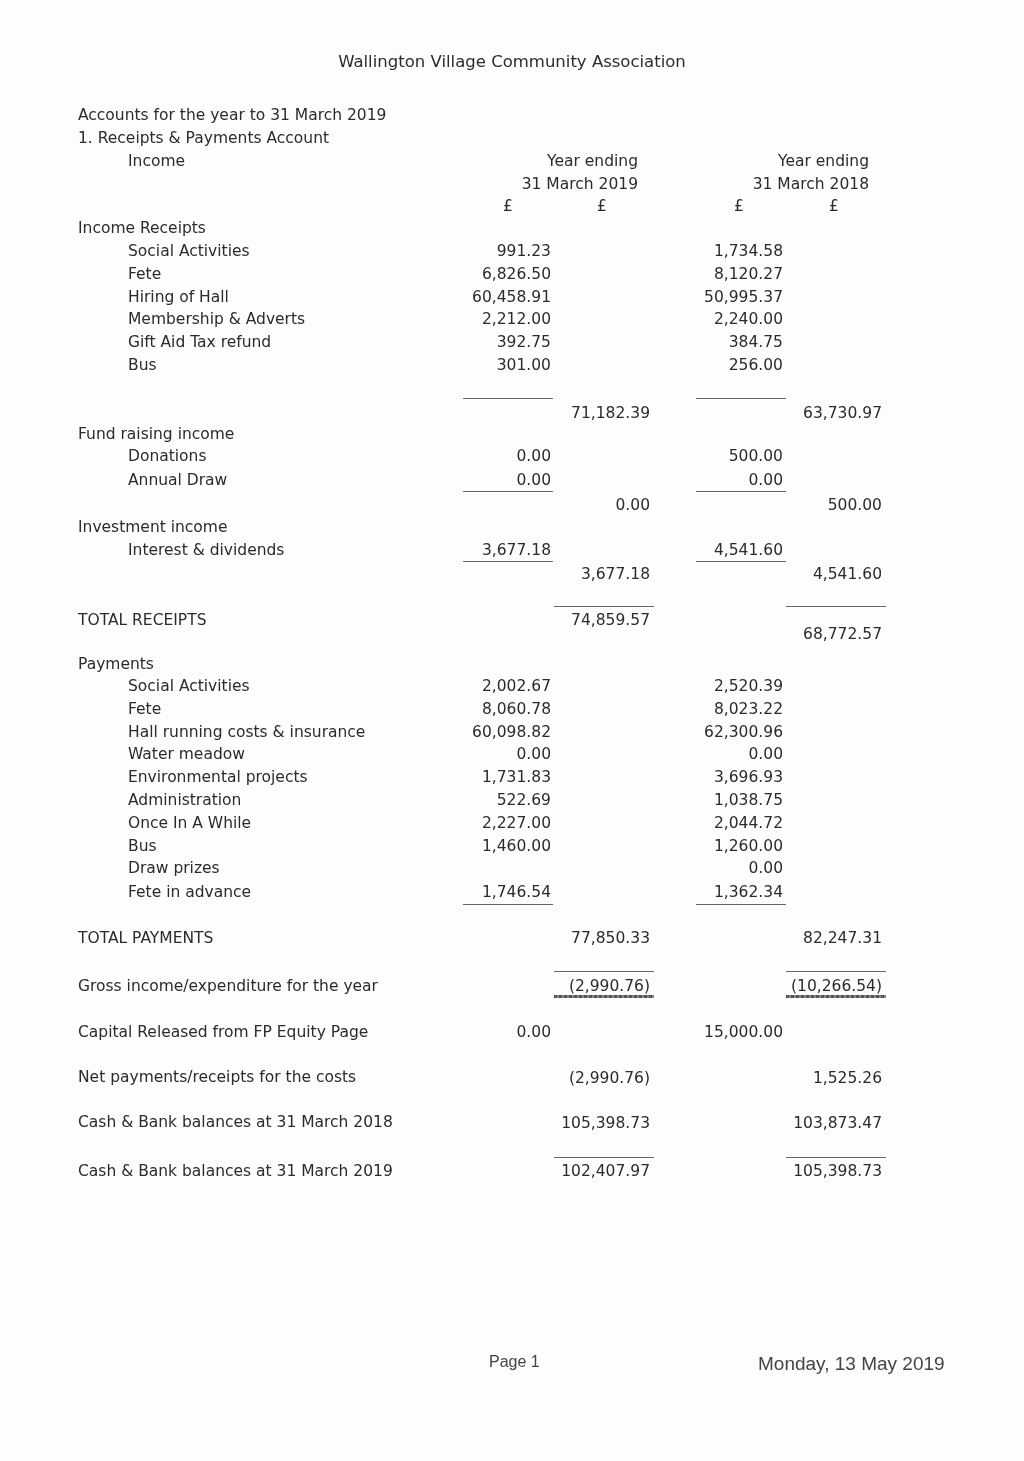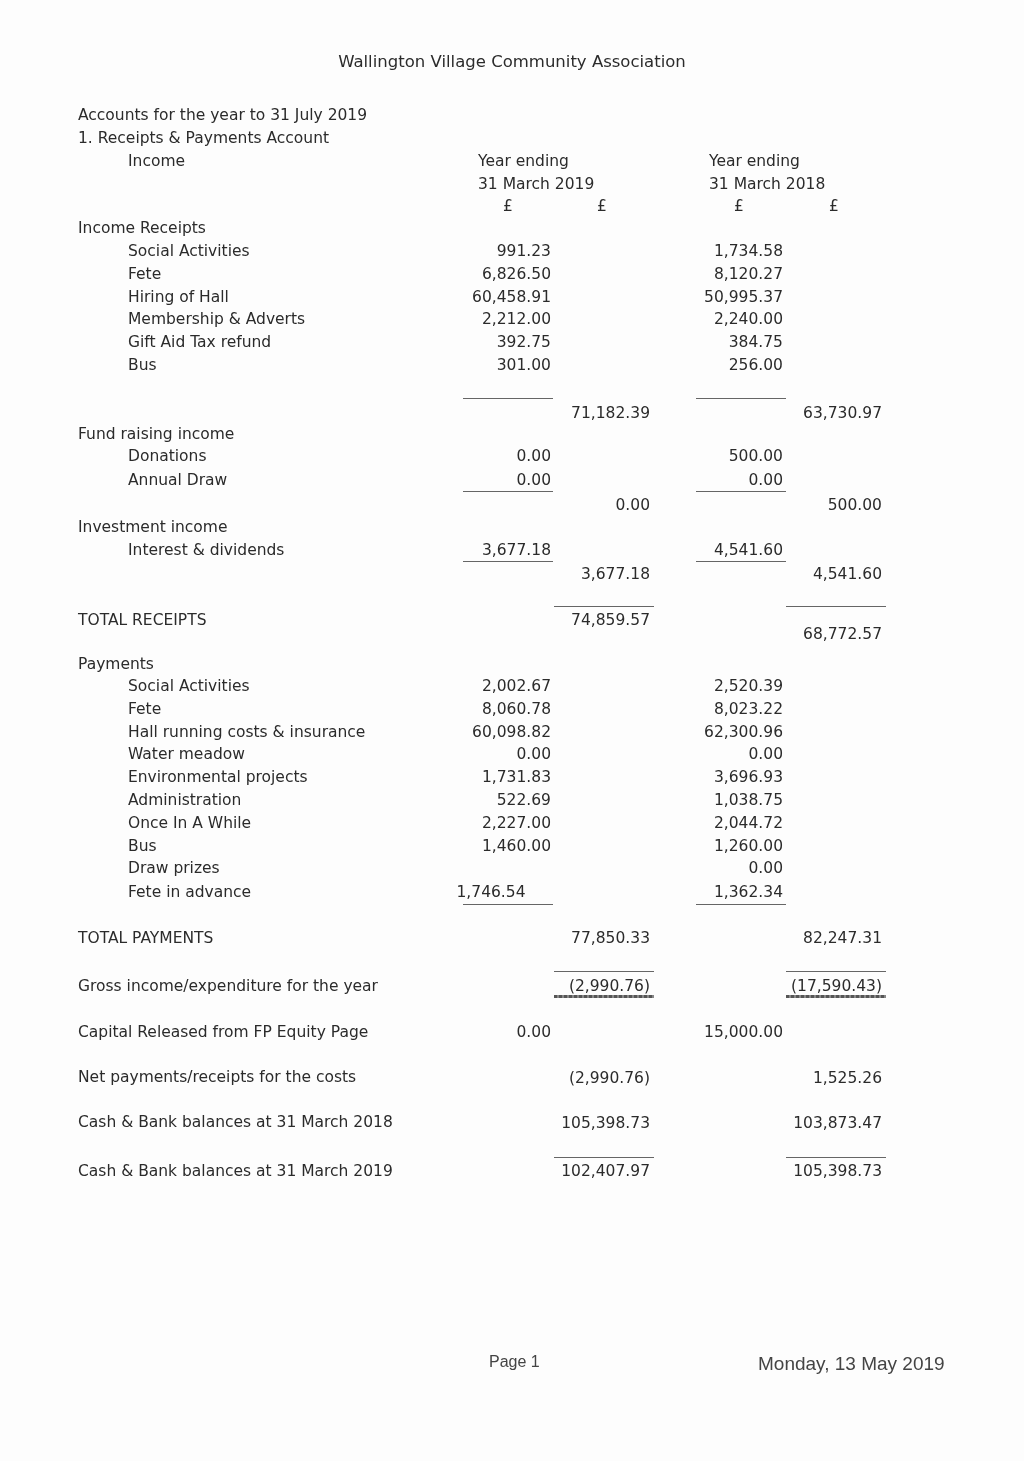--- a/index.html
+++ b/index.html
@@ -9,32 +9,32 @@
     }
     .abs { position: absolute; white-space: nowrap; }
     .title { left: 0; width: 1024px; top: 52px; text-align: center; font-size: 16.5px; }
     .lbl { left: 78px; }
     .ind { left: 128px; }
     .num { text-align: right; width: 120px; }
     .c1 { left: 431px; }   
     .c2 { left: 530px; }   
     .c3 { left: 663px; }   
     .c4 { left: 762px; }   
-    .hdr { text-align: left; width: 160px; }
+    .hdr { text-align: right; width: 160px; }
     .line { position: absolute; height: 0; border-top: 1.5px solid #666; }
     .dline { position: absolute; height: 3px; background: repeating-linear-gradient(90deg,#555 0 3px,#888 3px 5px); }
     .foot { font-family: "Liberation Sans", sans-serif; color: #444; }
   </style>
 </head>
 <body>
 
 <div>
 
   <div class="abs title">Wallington Village Community Association</div>
-  <div class="abs lbl" style="top:106px">Accounts for the year to 31 July 2019</div>
+  <div class="abs lbl" style="top:106px">Accounts for the year to 31 March 2019</div>
   <div class="abs lbl" style="top:129px">1.  Receipts &amp; Payments Account</div>
   <div class="abs ind" style="top:152px">Income</div>
 
   <div class="abs hdr" style="left:478px;top:152px">Year ending</div>
   <div class="abs hdr" style="left:478px;top:175px">31 March 2019</div>
   <div class="abs hdr" style="left:709px;top:152px">Year ending</div>
   <div class="abs hdr" style="left:709px;top:175px">31 March 2018</div>
   <div class="abs" style="left:503px;top:197px">£</div>
   <div class="abs" style="left:597px;top:197px">£</div>
   <div class="abs" style="left:734px;top:197px">£</div>
@@ -118,35 +118,35 @@
       <div class="abs ind" style="top: 814px;">Once In A While</div>
       <div class="abs num c1" style="top: 814px;">2,227.00</div>
       <div class="abs num c3" style="top: 814px;">2,044.72</div>
       <div class="abs ind" style="top: 837px;">Bus</div>
       <div class="abs num c1" style="top: 837px;">1,460.00</div>
       <div class="abs num c3" style="top: 837px;">1,260.00</div>
       <div class="abs ind" style="top: 859px;">Draw prizes</div>
       <div class="abs num c1" style="top: 859px;"></div>
       <div class="abs num c3" style="top: 859px;">0.00</div>
       <div class="abs ind" style="top: 883px;">Fete in advance</div>
-      <div class="abs num c1" style="top: 883px; text-align: center;">1,746.54</div>
+      <div class="abs num c1" style="top: 883px;">1,746.54</div>
       <div class="abs num c3" style="top: 883px;">1,362.34</div>
     </div>
   <div class="line" style="left:463px;top:904px;width:90px"></div>
   <div class="line" style="left:696px;top:904px;width:90px"></div>
 
   <div class="abs lbl" style="top:929px">TOTAL PAYMENTS</div>
   <div class="abs num c2" style="top:929px">77,850.33</div>
   <div class="abs num c4" style="top:929px">82,247.31</div>
 
   <div class="line" style="left:554px;top:971px;width:100px"></div>
   <div class="line" style="left:786px;top:971px;width:100px"></div>
   <div class="abs lbl" style="top:977px">Gross income/expenditure for the year</div>
   <div class="abs num c2" style="top:977px">(2,990.76)</div>
-  <div class="abs num c4" style="top:977px">(17,590.43)</div>
+  <div class="abs num c4" style="top:977px">(10,266.54)</div>
   <div class="dline" style="left:554px;top:995px;width:100px"></div>
   <div class="dline" style="left:786px;top:995px;width:100px"></div>
 
   <div class="abs lbl" style="top:1023px">Capital Released from FP Equity Page</div>
   <div class="abs num c1" style="top:1023px">0.00</div>
   <div class="abs num c3" style="top:1023px">15,000.00</div>
 
   <div class="abs lbl" style="top:1068px">Net payments/receipts for the costs</div>
   <div class="abs num c2" style="top:1069px">(2,990.76)</div>
   <div class="abs num c4" style="top:1069px">1,525.26</div>

